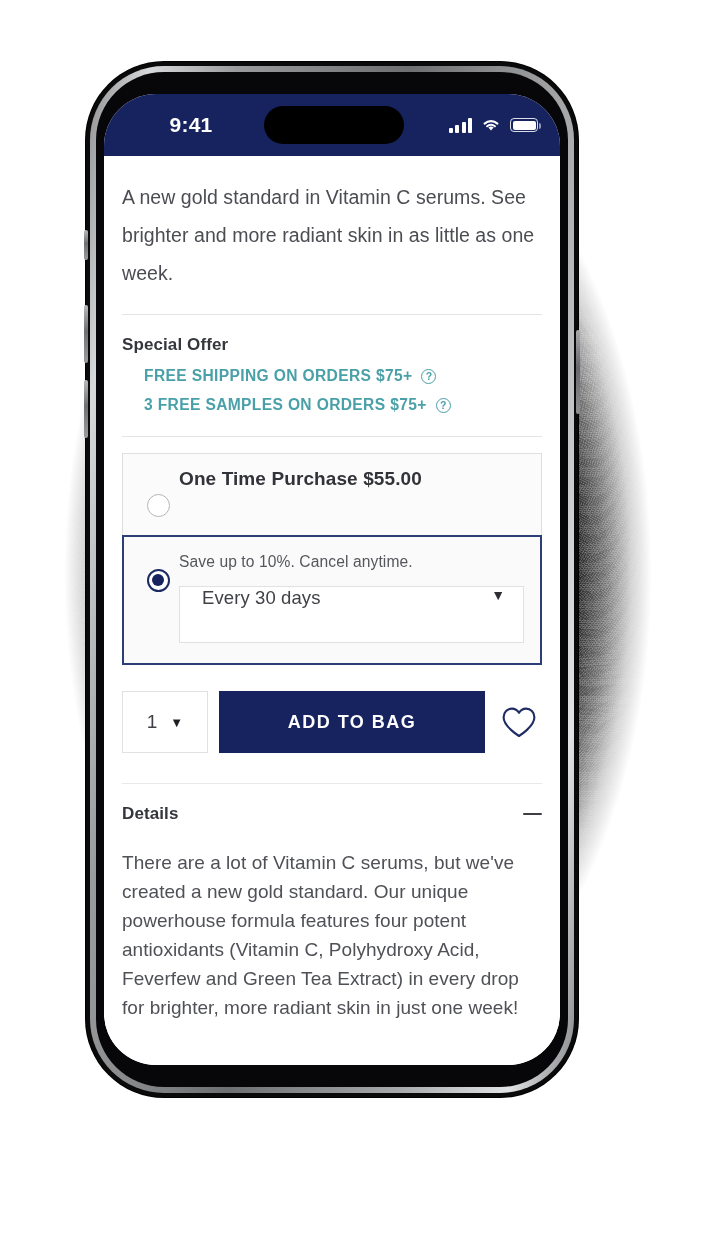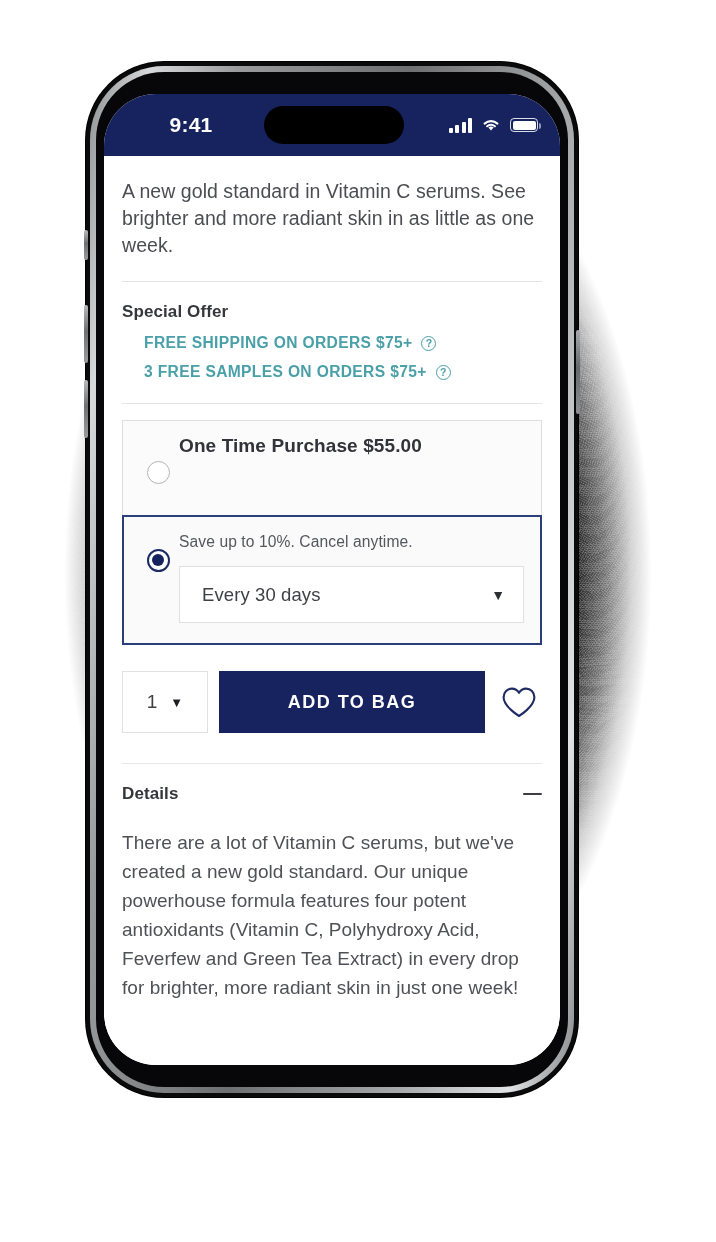--- a/index.html
+++ b/index.html
@@ -155,21 +155,21 @@
   .content {
     position: absolute;
     top: 62px; left: 0; right: 0; bottom: 0;
     overflow: hidden;
     background: #fff;
     padding: 0 14px;
   }
   .lead {
     color: #4b4d52;
     font-size: 19.5px;
-    line-height: 27px;
+    line-height: 38px;
     padding: 22px 4px 0 4px;
     letter-spacing: .05px;
   }
   .size-line {
     padding: 22px 4px 0 4px;
     font-size: 14.5px;
     color: #4b4d52;
     letter-spacing: .1px;
   }
   .size-line b { color: #2f3135; font-weight: 700; }
@@ -210,21 +210,21 @@
 
   
   .options { margin: 16px 4px 0 4px; }
   .opt {
     border: 1px solid #dedfe1;
     background: #fafafa;
     display: flex;
     align-items: flex-start;
     padding: 18px 16px 18px 14px;
   }
-  .opt.one-time { padding-top: 14px; padding-bottom: 31px; background:#fbfbfb; }
+  .opt.one-time { padding-top: 14px; padding-bottom: 18px; background:#fbfbfb; }
   .opt.selected {
     border: 2px solid #2c3f78;
     background: #fafafa;
     margin-top: -1px;
     padding: 16px 16px 20px 13px;
   }
   .radio-wrap { flex: none; padding-top: 26px; width: 42px; display:flex; justify-content:center; }
   .opt.selected .radio-wrap { padding-top: 16px; }
   .radio {
     width: 23px; height: 23px;
@@ -273,21 +273,21 @@
     text-decoration: underline;
     margin-top: 1px;
     display: inline-block;
   }
   .freq {
     margin-top: 15px;
     border: 1px solid #e0e1e3;
     background: #fff;
     height: 57px;
     display: flex;
-    align-items: center;
+    align-items: flex-start;
     padding: 0 18px 0 22px;
   }
   .freq .label { font-size: 18.5px; color: #3f4146; letter-spacing:.1px; }
   .freq .caret { margin-left:auto; font-size: 14px; color:#2d2f33; }
 
   
   .buy-row {
     display: flex;
     align-items: center;
     gap: 11px;

